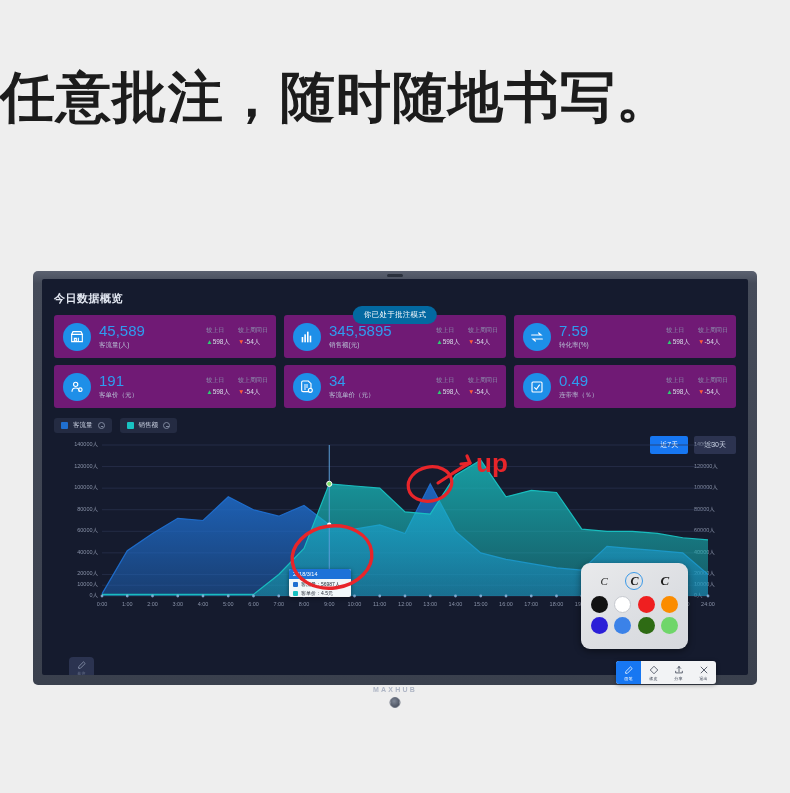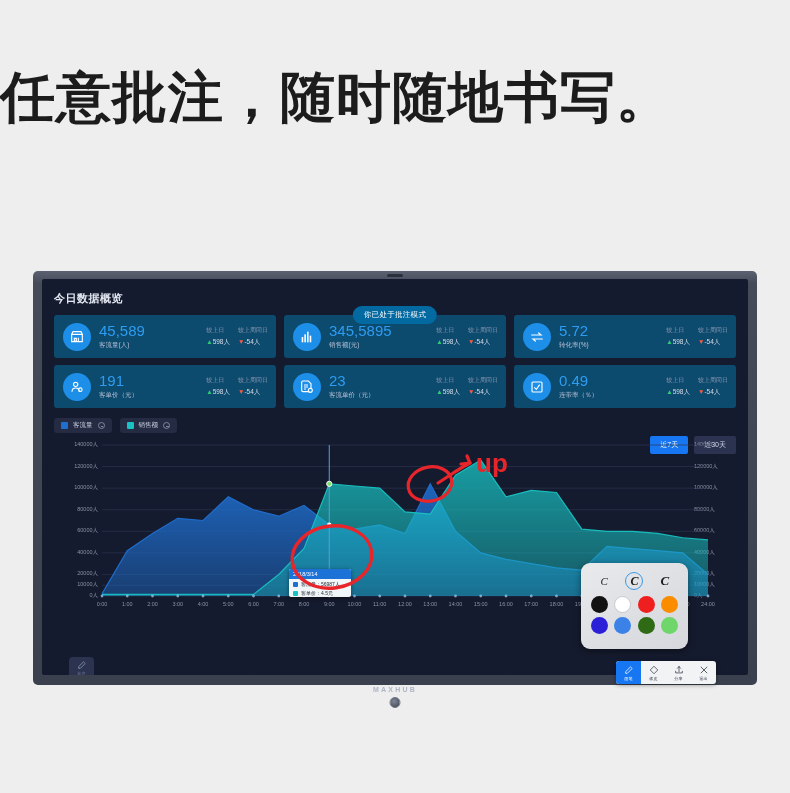--- a/index.html
+++ b/index.html
@@ -68,21 +68,21 @@
     background: #0369a1; color: #ffffff; font-size: 7.5px;
     padding: 4px 11px; border-radius: 10px; white-space: nowrap;
     letter-spacing: .3px;
     margin-top: 19px;
   }
 
   
   .cards { margin-top: 9px; display: grid; grid-template-columns: 1fr 1fr 1fr;
            gap: 7px 8px; }
   .card {
-    background: #0c4a6e; border-radius: 3px; height: 43px;
+    background: #701a75; border-radius: 3px; height: 43px;
     display: flex; align-items: center; padding: 0 8px 0 9px;
   }
   .card-icon {
     width: 28px; height: 28px; border-radius: 50%;
     background: #1e8fe8; flex: 0 0 28px;
     display: flex; align-items: center; justify-content: center;
     color: #fff;
   }
   .card-icon svg { width: 16px; height: 16px; display: block; }
   .card-main { margin-left: 8px; min-width: 0; }
@@ -269,21 +269,21 @@
           </div>
 
           <div class="card">
             <div class="card-icon">
               <svg viewBox="0 0 24 24" fill="none" stroke="currentColor" stroke-width="1.8" stroke-linecap="round">
                 <path d="M4 9h14l-3.5-3"></path>
                   <path d="M20 15H6l3.5 3"></path>
               </svg>
             </div>
             <div class="card-main">
-              <div class="card-value">5.72</div>
+              <div class="card-value">7.59</div>
               <div class="card-label">转化率(%)</div>
             </div>
             <div class="card-deltas">
               <div class="delta">
                 <div class="delta-head">较上日</div>
                 <div class="delta-val delta-up"><span class="arw">▲</span><span>598人</span></div>
               </div>
               <div class="delta">
                 <div class="delta-head">较上周同日</div>
                 <div class="delta-val delta-down"><span class="arw">▼</span><span>-54人</span></div>
@@ -317,21 +317,21 @@
 
           <div class="card">
             <div class="card-icon">
               <svg viewBox="0 0 24 24" fill="none" stroke="currentColor" stroke-width="1.7">
                 <path d="M6 3h8l4 4v10a2 2 0 0 1-2 2H6a2 2 0 0 1-2-2V5a2 2 0 0 1 2-2z"></path>
                 <path d="M7.5 9h6M7.5 12h6M7.5 15h3"></path>
                   <circle cx="17" cy="17" r="3" fill="#1e8fe8"></circle>
               </svg>
             </div>
             <div class="card-main">
-              <div class="card-value">23</div>
+              <div class="card-value">34</div>
               <div class="card-label">客流单价（元）</div>
             </div>
             <div class="card-deltas">
               <div class="delta">
                 <div class="delta-head">较上日</div>
                 <div class="delta-val delta-up"><span class="arw">▲</span><span>598人</span></div>
               </div>
               <div class="delta">
                 <div class="delta-head">较上周同日</div>
                 <div class="delta-val delta-down"><span class="arw">▼</span><span>-54人</span></div>

